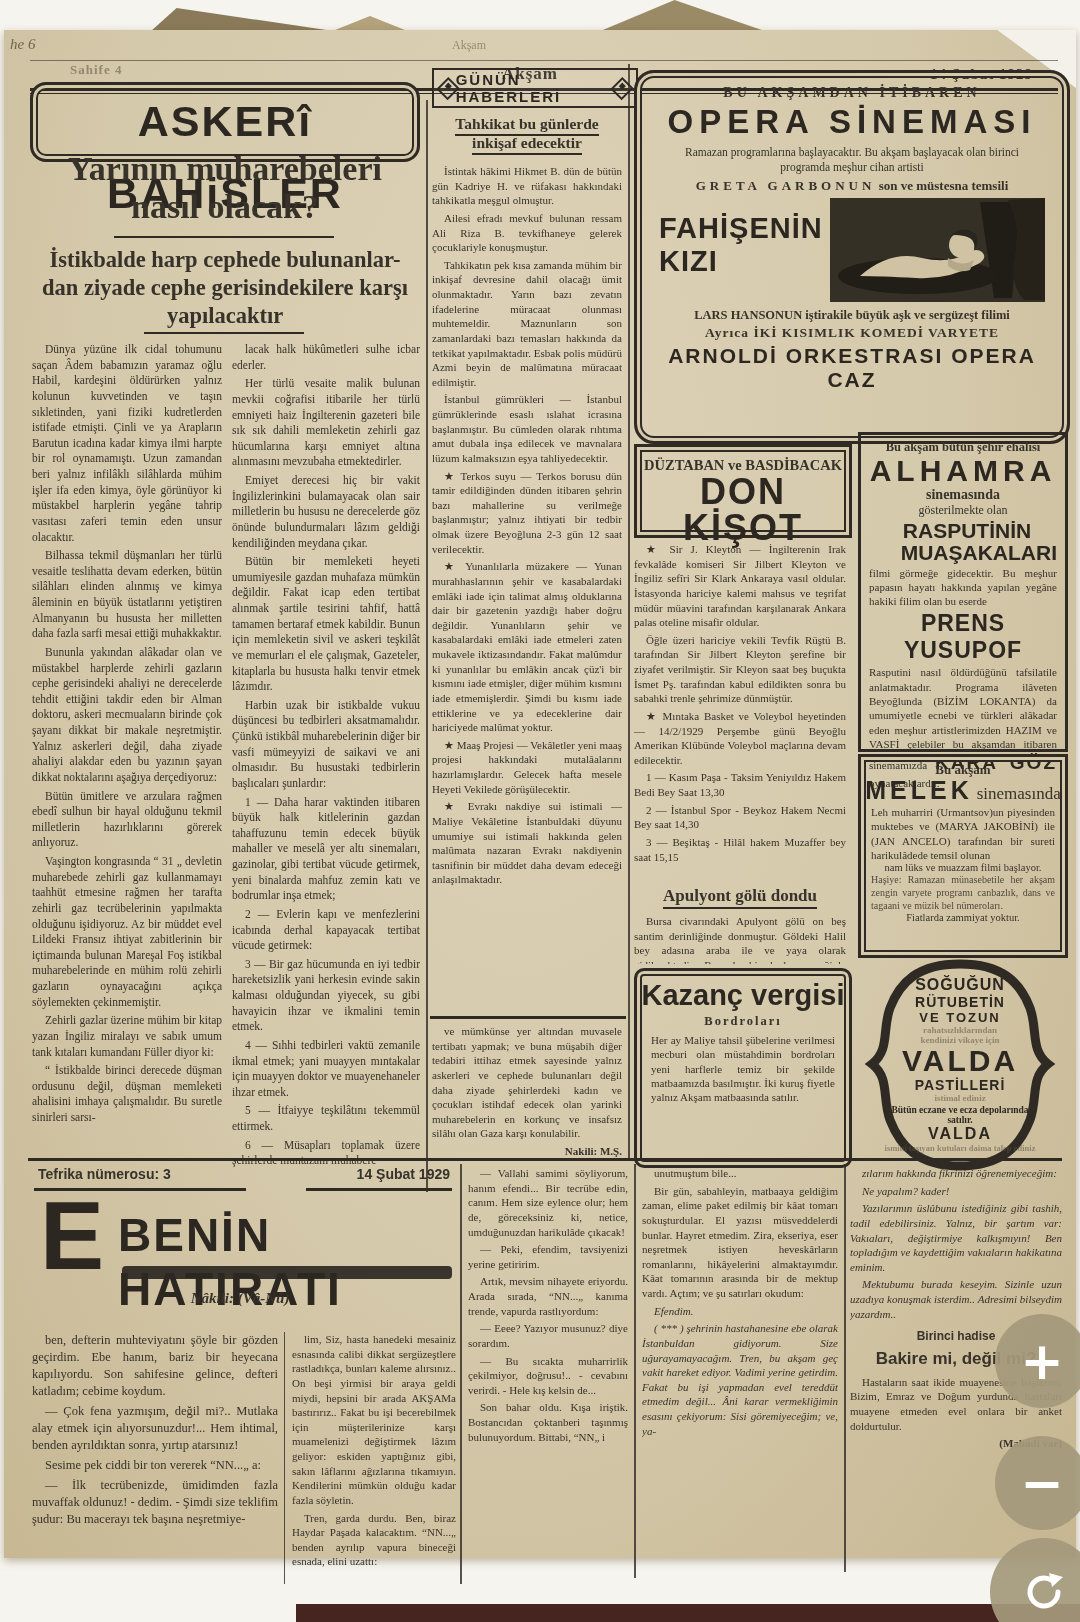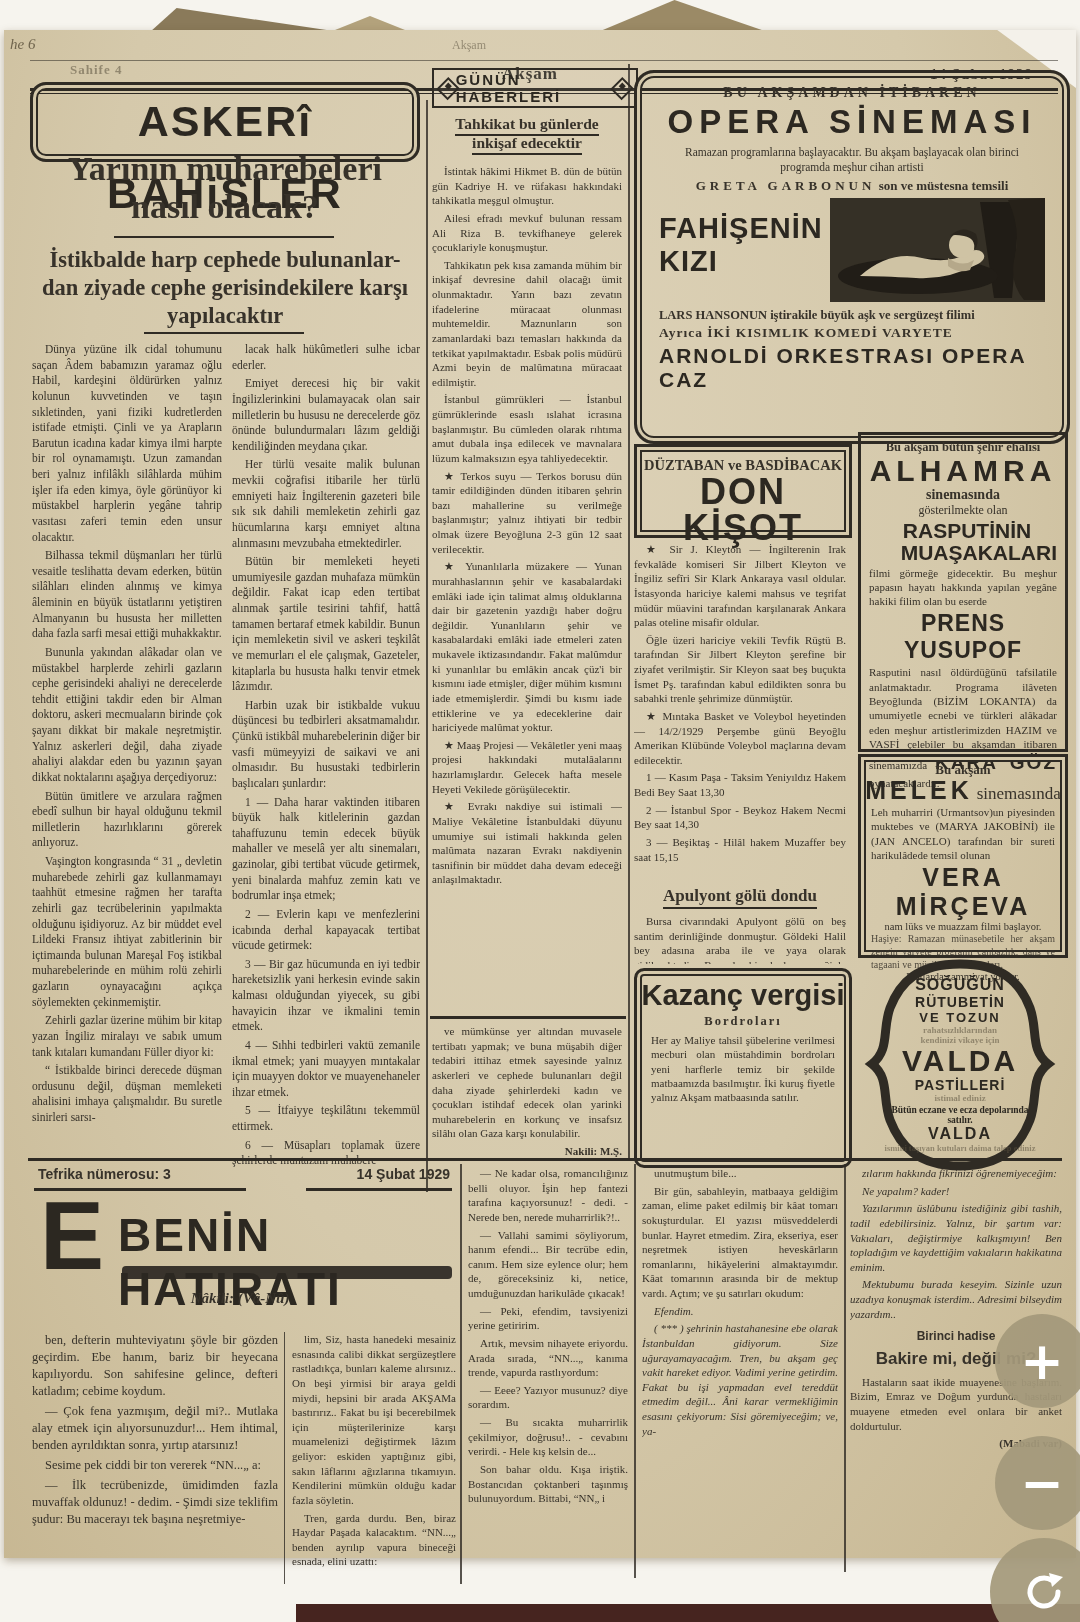--- a/index.html
+++ b/index.html
@@ -32,21 +32,21 @@
   .gunun-box{border:2px solid #2f2b24;display:flex;align-items:center;justify-content:space-between;
              padding:0 6px;background:rgba(255,255,255,.06);}
   .gunun-title{font-family:"Liberation Sans",sans-serif;font-weight:900;font-size:15px;
                letter-spacing:2px;color:#2c2821;}
   .diamond{width:13px;height:13px;border:2px solid #2f2b24;transform:rotate(45deg);display:inline-block;}
   .diamond i{display:block;width:5px;height:5px;margin:2px;background:#2f2b24;}
   .underlined{border-bottom:2px solid #2f2b24;padding-bottom:2px;}
   .opera-box{border-radius:20px;text-align:center;}
   .disp{font-family:"Liberation Sans",sans-serif;font-weight:900;color:#2c2821;}
   .adbody{text-align:justify;font-size:11px;line-height:1.3;}
-  .adcenter{text-align:left;}
+  .adcenter{text-align:center;}
   .kazanc-box{border-radius:10px;}
   .serif-it{font-style:italic;font-weight:bold;}
   .ital p{font-style:italic;}
   .titlebar{background:#2b2722;border-radius:4px;opacity:.92;}
   
   .fab{position:absolute;border-radius:50%;background:rgba(164,153,123,.93);border:none;
        display:flex;align-items:center;justify-content:center;color:#fff;cursor:pointer;z-index:50;}
   .fab span{font-family:"DejaVu Sans",sans-serif;font-size:52px;line-height:1;font-weight:bold;}
   .maroon{background:#46241f;}
 </style>
@@ -85,22 +85,22 @@
       <p>Dünya yüzüne ilk cidal tohumunu saçan Âdem babamızın yaramaz oğlu Habil, kardeşini öldürürken yalnız kolunun kuvvetinden ve taşın sıkletinden, yani fiziki kudretlerden istifade etmişti. Çinli ve ya Arapların Barutun icadına kadar kimya ilmi harpte bir rol oynamamıştı. Uzun zamandan beri yalnız infilâklı silâhlarda mühim işler ifa eden kimya, öyle görünüyor ki müstakbel harplerin yegâne tahrip vasıtası zaferi temin eden unsur olacaktır.</p>
       <p>Bilhassa tekmil düşmanları her türlü vesaitle teslihatta devam ederken, bütün silâhları elinden alınmış ve kimya âleminin en büyük üstatlarını yetiştiren Almanyanın bu hususta her milletten daha fazla sarfi mesai ettiği muhakkaktır.</p>
       <p>Bununla yakından alâkadar olan ve müstakbel harplerde zehirli gazların cephe gerisindeki ahaliyi ne derecelerde tehdit ettiğini takdir eden bir Alman doktoru, askeri mecmuaların birinde çok şayanı dikkat bir makale neşretmiştir. Yalnız askerleri değil, daha ziyade ahaliyi alakdar eden bu yazının şayan dikkat noktalarını aşağıya derçediyoruz:</p>
       <p>Bütün ümitlere ve arzulara rağmen ebedî sulhun bir hayal olduğunu tekmil milletlerin hazırlıklarını görerek anlıyoruz.</p>
       <p>Vaşington kongrasında “ 31 „ devletin muharebede zehirli gaz kullanmamayı taahhüt etmesine rağmen her tarafta zehirli gaz tecrübelerinin yapılmakta olduğunu işidiyoruz. Az bir müddet evel Lildeki Fransız ihtiyat zabitlerinin bir içtimaında bulunan Mareşal Foş istikbal muharebelerinde en mühim rolü zehirli gazların oynayacağını açıkça söylemekten çekinmemiştir.</p>
       <p>Zehirli gazlar üzerine mühim bir kitap yazan İngiliz miralayı ve sabık umum tank kıtaları kumandanı Füller diyor ki:</p>
       <p>“ İstikbalde birinci derecede düşman ordusunu değil, düşman memleketi ahalisini imhaya çalışmalıdır. Bu suretle sinirleri sarsı-</p>
     </div>
   <div class="abs col" style="left:228px;top:312px;width:188px;height:846px;">
       <p>lacak halk hükûmetleri sulhe icbar ederler.</p>
+      <p>Her türlü vesaite malik bulunan mevkii coğrafisi itibarile her türlü emniyeti haiz İngilterenin gazeteri bile sık sık dahili memleketin zehirli gaz hücumlarına karşı emniyet altına alınmasını mevzubaha etmektedirler.</p>
       <p>Emiyet derecesi hiç bir vakit İngilizlerinkini bulamayacak olan sair milletlerin bu hususu ne derecelerde göz önünde bulundurmaları lâzım geldiği kendiliğinden meydana çıkar.</p>
-      <p>Her türlü vesaite malik bulunan mevkii coğrafisi itibarile her türlü emniyeti haiz İngilterenin gazeteri bile sık sık dahili memleketin zehirli gaz hücumlarına karşı emniyet altına alınmasını mevzubaha etmektedirler.</p>
       <p>Bütün bir memleketi heyeti umumiyesile gazdan muhafaza mümkün değildir. Fakat icap eden tertibat alınmak şartile tesirini tahfif, hattâ tamamen bertaraf etmek kabildir. Bunun için memleketin sivil ve askeri teşkilât ve memurları el ele çalışmak, Gazeteler, kitaplarla bu hususta halkı tenvir etmek lâzımdır.</p>
       <p>Harbin uzak bir istikbalde vukuu düşüncesi bu tedbirleri aksatmamalıdır. Çünkü istikbâl muharebelerinin diğer bir vasfi mümeyyizi de saikavi ve ani olmasıdır. Bu husustaki tedbirlerin başlıcaları şunlardır:</p>
       <p>1 — Daha harar vaktinden itibaren büyük halk kitlelerinin gazdan tahaffuzunu temin edecek büyük mahaller ve meselâ yer altı sinemaları, gazinolar, gibi tertibat vücude getirmek, yeni binalarda mahfuz zemin katı ve bodrumlar inşa etmek;</p>
       <p>2 — Evlerin kapı ve menfezlerini icabında derhal kapayacak tertibat vücude getirmek:</p>
       <p>3 — Bir gaz hücumunda en iyi tedbir hareketsizlik yani herkesin evinde sakin kalması olduğundan yiyecek, su gibi havayicin ihzar ve ikmalini temin etmek.</p>
       <p>4 — Sıhhi tedbirleri vaktü zemanile ikmal etmek; yani muayyen mıntakalar için muayyen doktor ve muayenehaneler ihzar etmek.</p>
       <p>5 — İtfaiyye teşkilâtını tekemmül ettirmek.</p>
       <p>6 — Müsapları toplamak üzere şehirlerde muntazam muhabere</p>
     </div>
 
@@ -201,21 +201,20 @@
     </div>
   </div>
 
   <div class="abs dbox" style="left:854px;top:724px;width:204px;height:198px;text-align:center;">
     <div style="font-weight:bold;font-size:13px;margin-top:5px;">Bu akşam</div>
     <div style="line-height:1;">
       <span class="disp" style="font-size:25px;letter-spacing:4px;">MELEK</span>
       <span style="font-size:17px;">sinemasında</span>
     </div>
     <div class="adbody" style="padding:2px 10px 0;">Leh muharriri (Urmantsov)un piyesinden muktebes ve (MARYA JAKOBİNİ) ile (JAN ANCELO) tarafından bir sureti harikulâdede temsil olunan</div>
-    <div class="disp" style="font-size:25px;letter-spacing:3px;margin-top:1px;">VERA MİRÇEVA</div>
     <div style="font-size:10.5px;">nam lüks ve muazzam filmi başlayor.</div>
     <div class="adbody" style="padding:0 10px;font-size:10px;opacity:.85;">Haşiye: Ramazan münasebetile her akşam zengin varyete programı canbazlık, dans ve tagaani ve müzik bel nümeroları.</div>
     <div style="font-size:10.5px;">Fiatlarda zammiyat yoktur.</div>
   </div>
 
   <div class="abs" style="left:854px;top:926px;width:204px;height:218px;">
     <svg width="204" height="218" viewBox="0 0 204 218" style="position:absolute;left:0;top:0;">
       <path d="M102,8 C60,8 42,26 32,52 C24,74 32,94 14,108 C32,122 24,142 32,164 C42,190 60,210 102,210 C144,210 162,190 172,164 C180,142 172,122 190,108 C172,94 180,74 172,52 C162,26 144,8 102,8 Z" fill="none" stroke="#2f2b24" stroke-width="9"></path>
     </svg>
     <div style="position:absolute;left:24px;top:20px;width:156px;text-align:center;color:#2c2821;">
@@ -250,21 +249,20 @@
       <p>ben, defterin muhteviyatını şöyle bir gözden geçirdim. Ebe hanım, bariz bir heyecana kapılıyordu. Son sahifesine gelince, defteri katladım; cebime koydum.</p>
       <p>— Çok fena yazmışım, değil mi?.. Mutlaka alay etmek için alıyorsunuzdur!... Hem ihtimal, benden ayrıldıktan sonra, yırtıp atarsınız!</p>
       <p>Sesime pek ciddi bir ton vererek “NN...„ a:</p>
       <p>— İlk tecrübenizde, ümidimden fazla muvaffak oldunuz! - dedim. - Şimdi size teklifim şudur: Bu macerayı tek başına neşretmiye-</p>
     </div>
   <div class="abs colsm" style="left:288px;top:1302px;width:164px;height:250px;">
       <p>lim, Siz, hasta hanedeki mesainiz esnasında calibi dikkat sergüzeştlere rastladıkça, bunları kaleme alırsınız.. On beşi yirmisi bir araya geldi miydi, hepsini bir arada AKŞAMa bastırırız.. Fakat bu işi becerebilmek için müşterilerinize karşı muamelenizi değiştirmek lâzım geliyor: eskiden yaptığınız gibi, sakın lâflarını ağızlarına tıkamıyın. Kendilerini mümkün olduğu kadar fazla söyletin.</p>
       <p>Tren, garda durdu. Ben, biraz Haydar Paşada kalacaktım. “NN...„ benden ayrılıp vapura bineceği esnada, elini uzattı:</p>
     </div>
   <div class="abs colsm" style="left:464px;top:1136px;width:160px;height:400px;">
-      <p>— Ne kadar olsa, romancılığınız belli oluyor. İşin hep fantezi tarafına kaçıyorsunuz! - dedi. - Nerede ben, nerede muharrirlik?!..</p>
       <p>— Vallahi samimi söyliyorum, hanım efendi... Bir tecrübe edin, canım. Hem size eylence olur; hem de, göreceksiniz ki, netice, umduğunuzdan harikulâde çıkacak!</p>
       <p>— Peki, efendim, tavsiyenizi yerine getiririm.</p>
       <p>Artık, mevsim nihayete eriyordu. Arada sırada, “NN...„ kanıma trende, vapurda rastlıyordum:</p>
       <p>— Eeee? Yazıyor musunuz? diye sorardım.</p>
       <p>— Bu sıcakta muharrirlik çekilmiyor, doğrusu!.. - cevabını verirdi. - Hele kış kelsin de...</p>
       <p>Son bahar oldu. Kışa iriştik. Bostancıdan çoktanberi taşınmış bulunuyordum. Bittabi, “NN„ i</p>
     </div>
   <div class="abs colsm" style="left:638px;top:1136px;width:196px;height:395px;">
     <span><p>unutmuştum bile...</p><p>Bir gün, sabahleyin, matbaaya geldiğim zaman, elime paket edilmiş bir kâat tomarı sokuşturdular. El yazısı müsveddelerdi bunlar. Hayret etmedim. Zira, ekseriya, eser neşretmek istiyen heveskârların romanlarını, hikâyelerini almaktayımdır. Kâat tomarının arasında bir de mektup vardı. Açtım; ve şu satırları okudum:</p></span>
     <span class="ital"><p>Efendim.</p><p>( *** ) şehrinin hastahanesine ebe olarak İstanbuldan gidiyorum. Size uğurayamayacağım. Tren, bu akşam geç vakit hareket ediyor. Vadimi yerine getirdim. Fakat bu işi yapmadan evel tereddüt etmedim değil... Âni karar vermekliğimin esasını çekiyorum: Sisi göremiyeceğim; ve, ya-</p></span>

